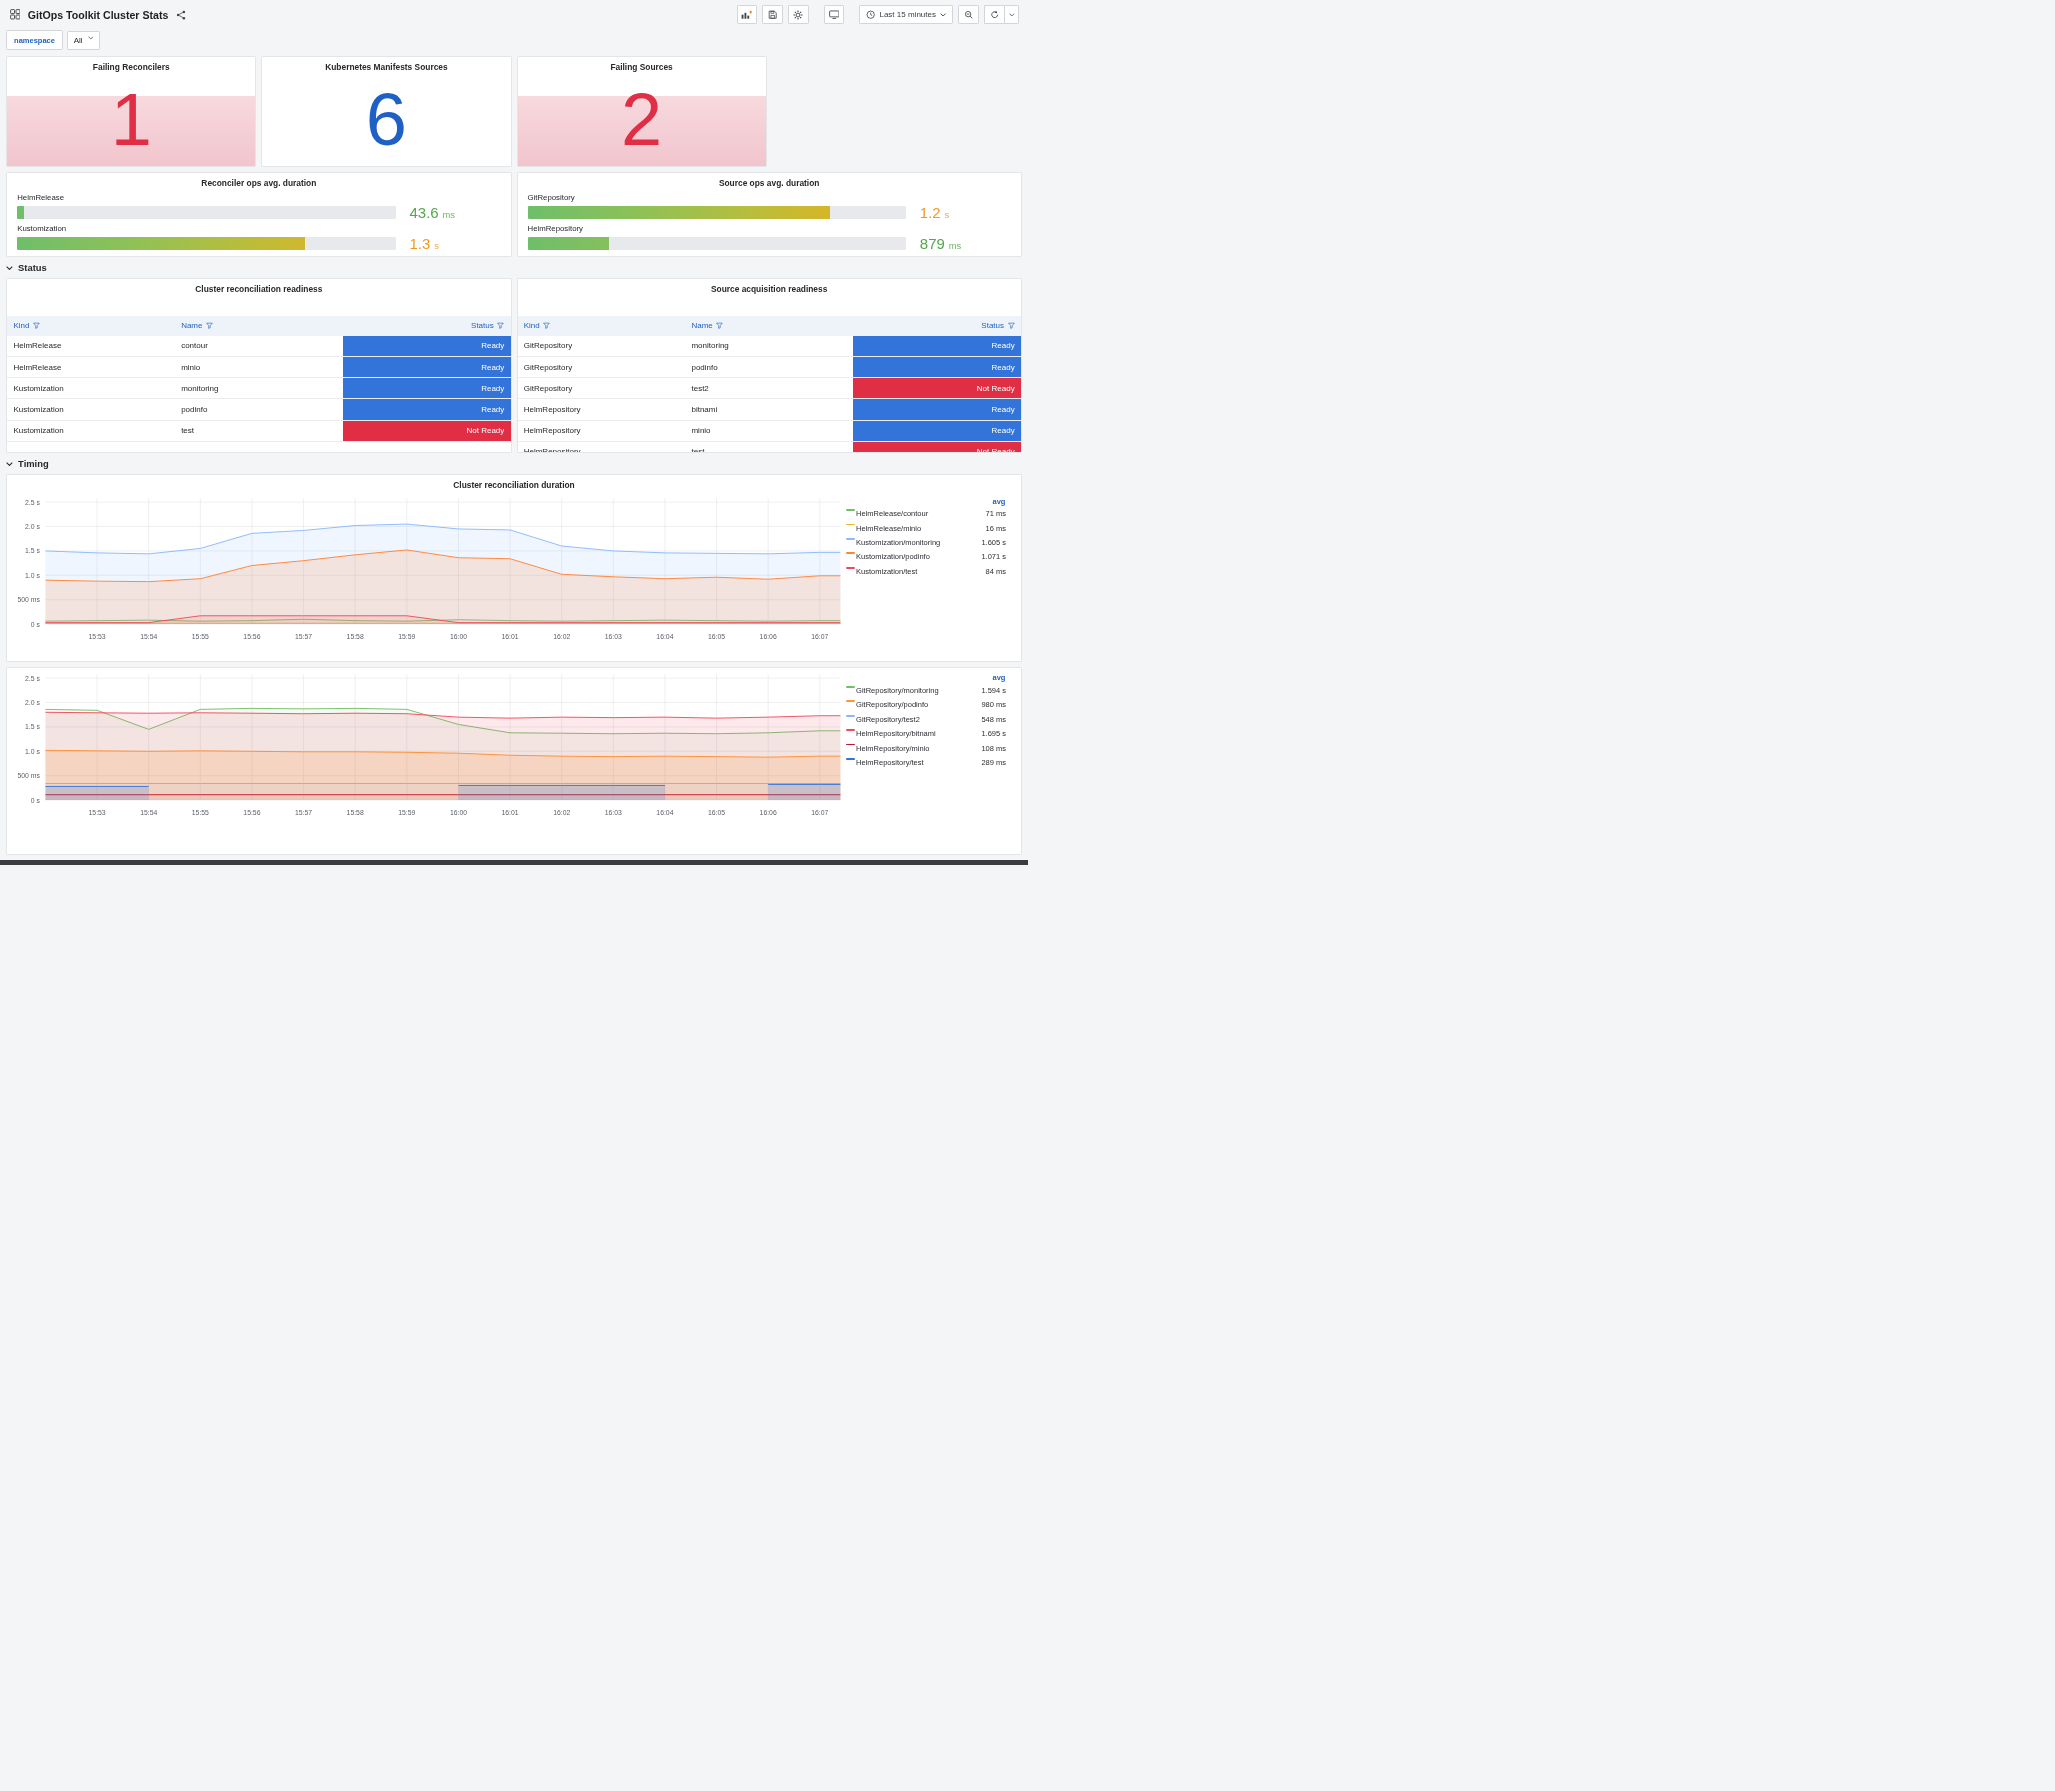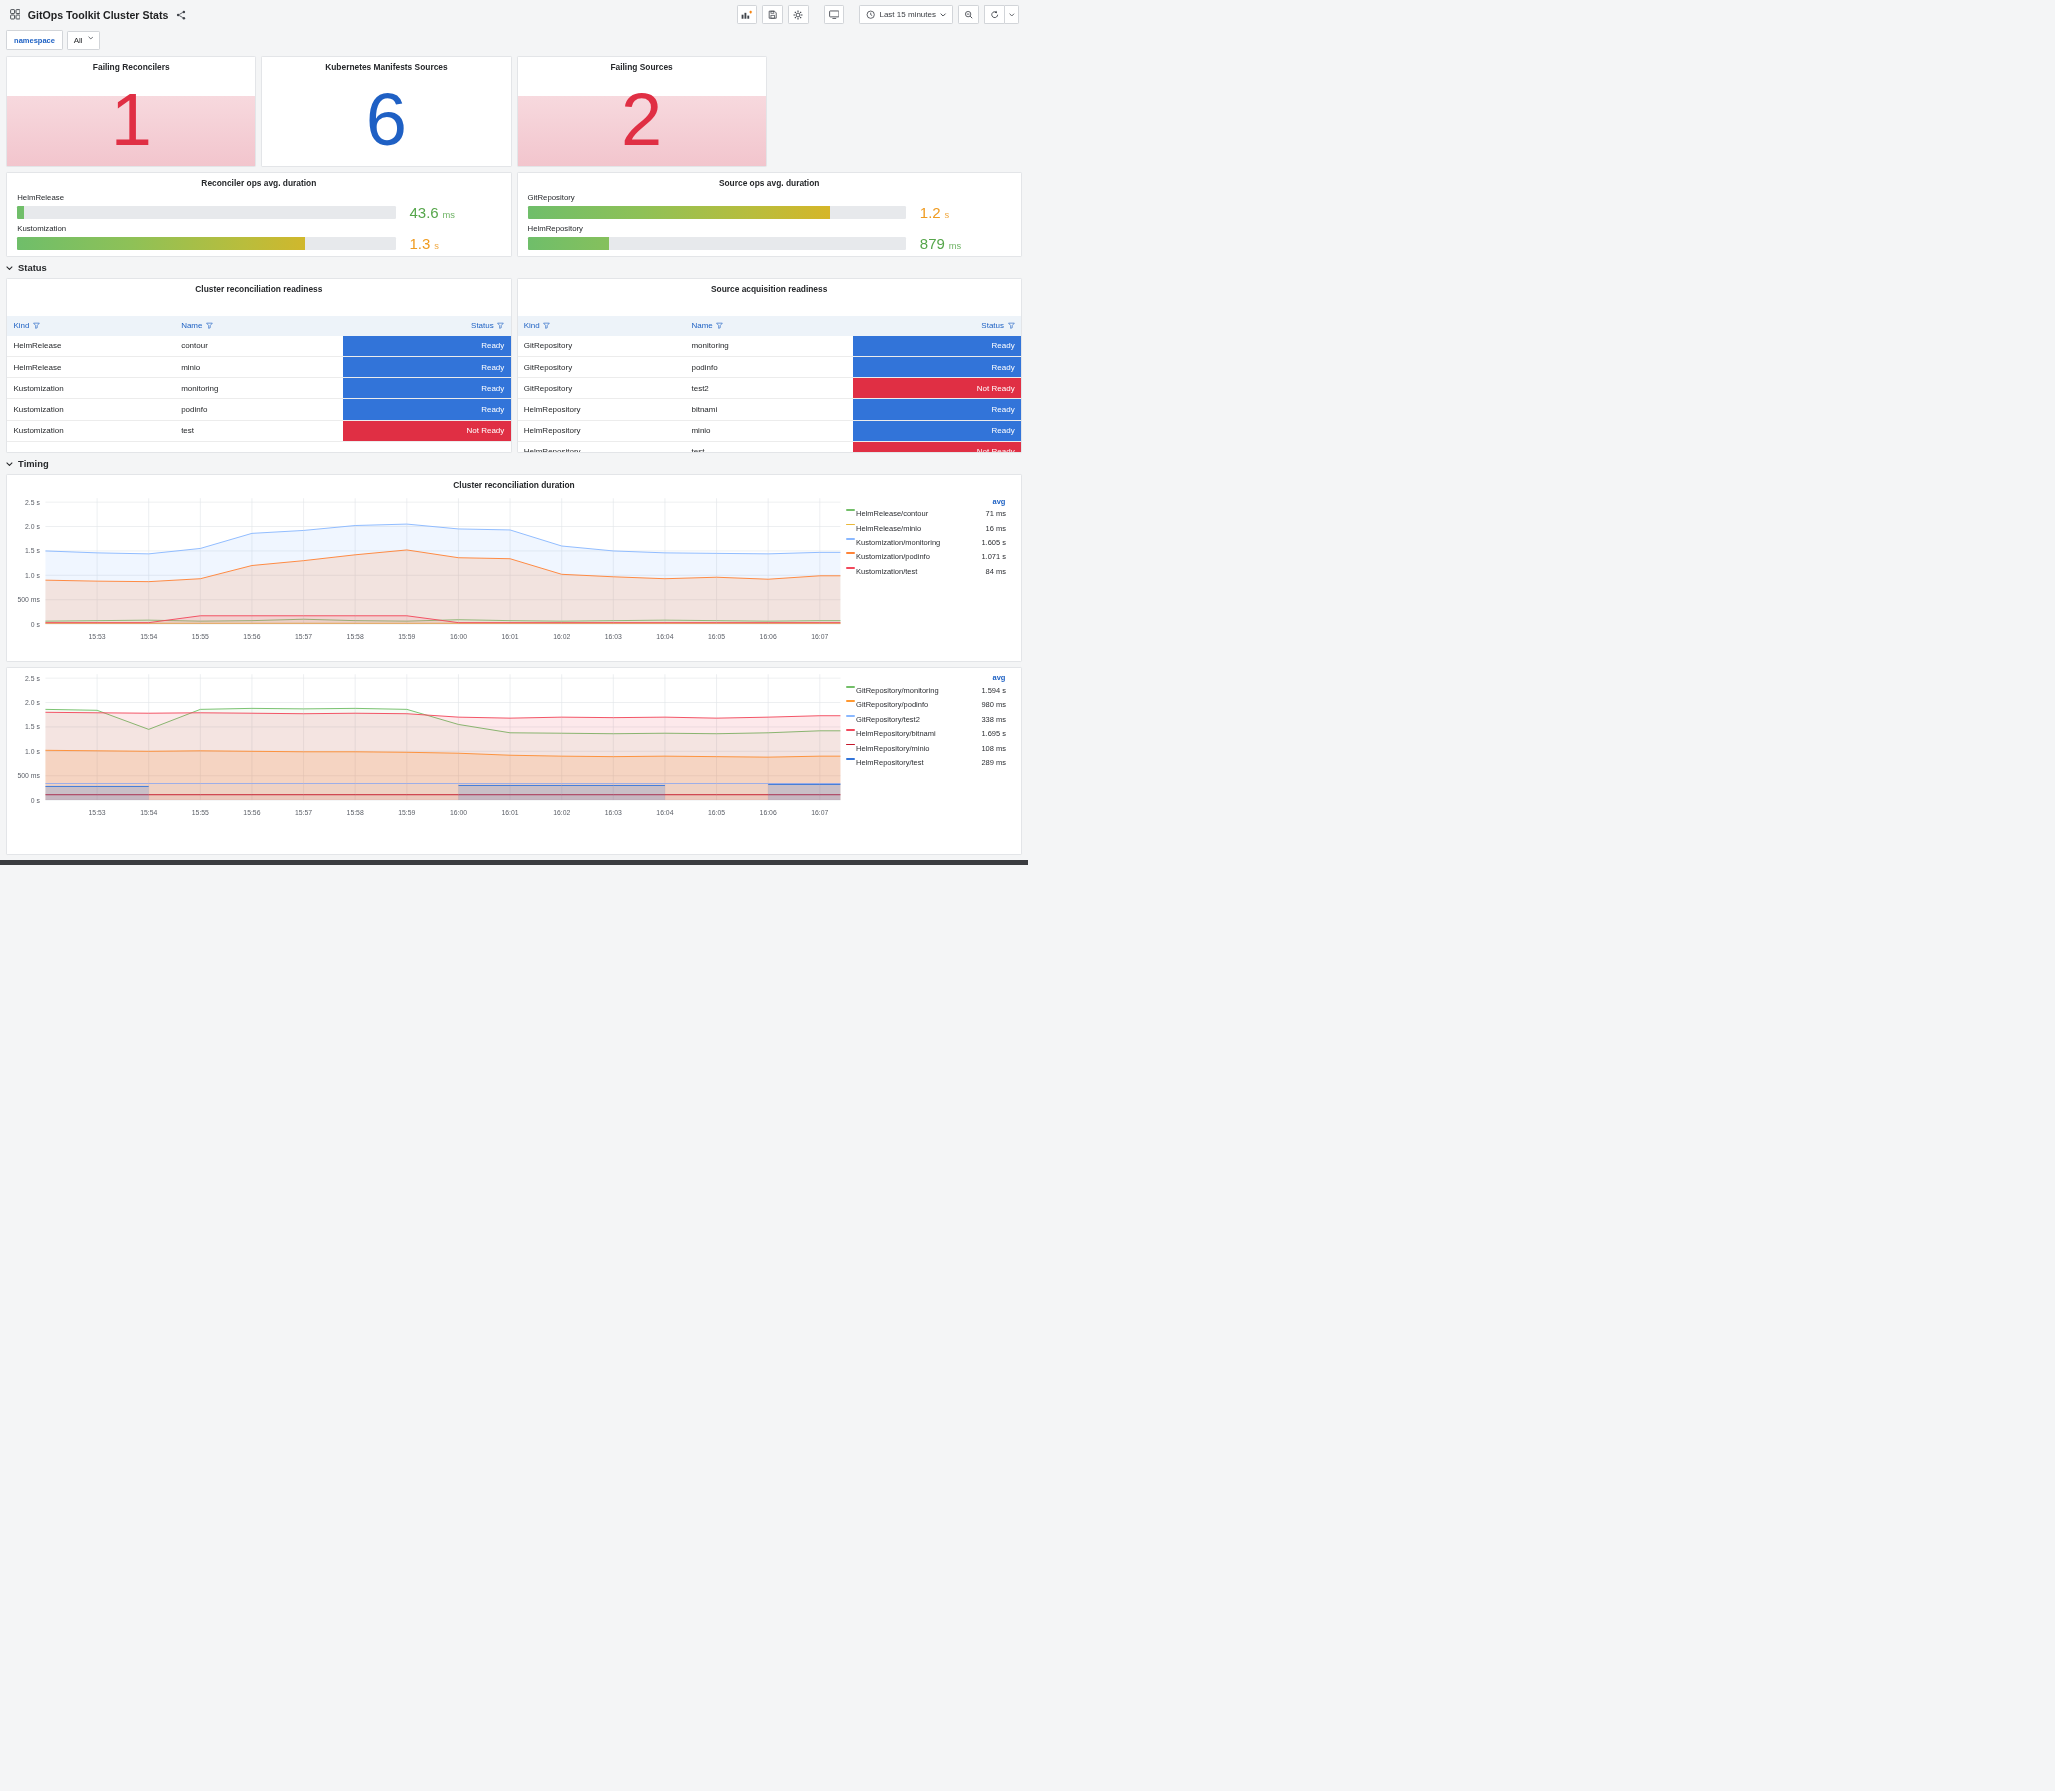--- a/index.html
+++ b/index.html
@@ -529,21 +529,21 @@
             <span class="legend-val">1.594 s</span>
           </div>
           <div class="legend-row">
             <span class="legend-marker" style="background:#ff9830"></span>
             <span class="legend-name">GitRepository/podinfo</span>
             <span class="legend-val">980 ms</span>
           </div>
           <div class="legend-row">
             <span class="legend-marker" style="background:#8ab8ff"></span>
             <span class="legend-name">GitRepository/test2</span>
-            <span class="legend-val">338 ms</span>
+            <span class="legend-val">548 ms</span>
           </div>
           <div class="legend-row">
             <span class="legend-marker" style="background:#f2495c"></span>
             <span class="legend-name">HelmRepository/bitnami</span>
             <span class="legend-val">1.695 s</span>
           </div>
           <div class="legend-row">
             <span class="legend-marker" style="background:#c4162a"></span>
             <span class="legend-name">HelmRepository/minio</span>
             <span class="legend-val">108 ms</span>

